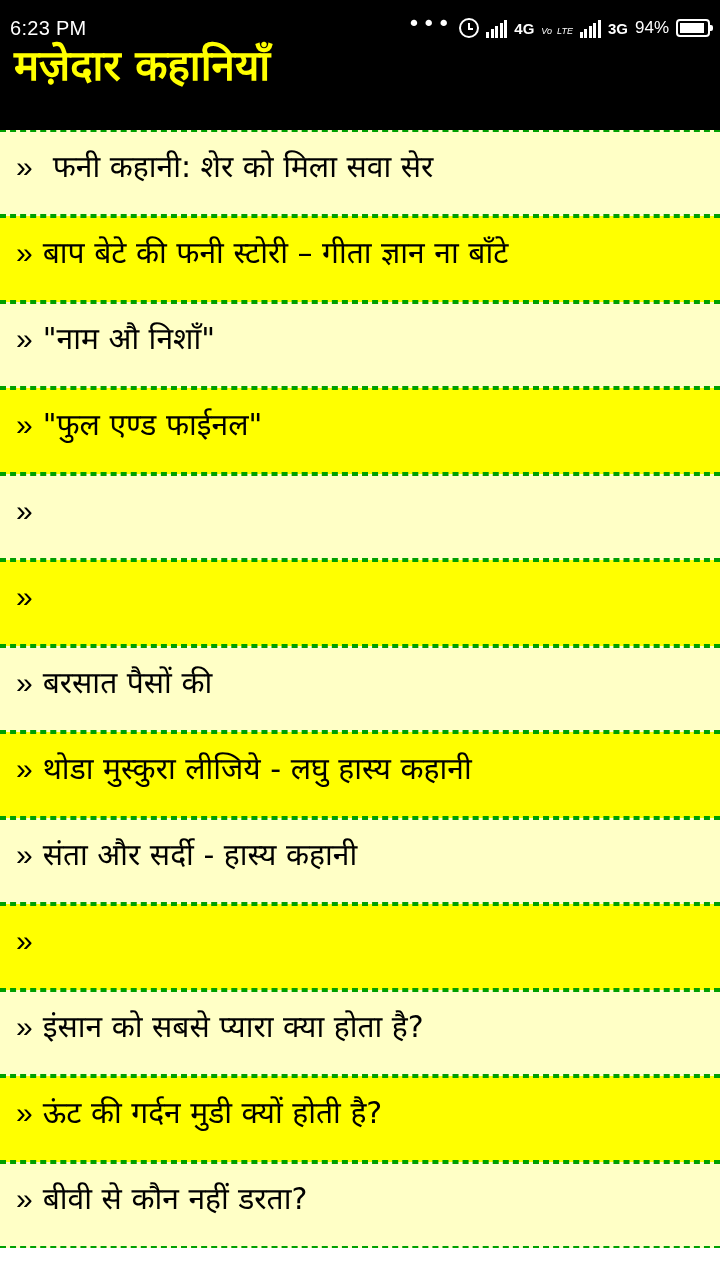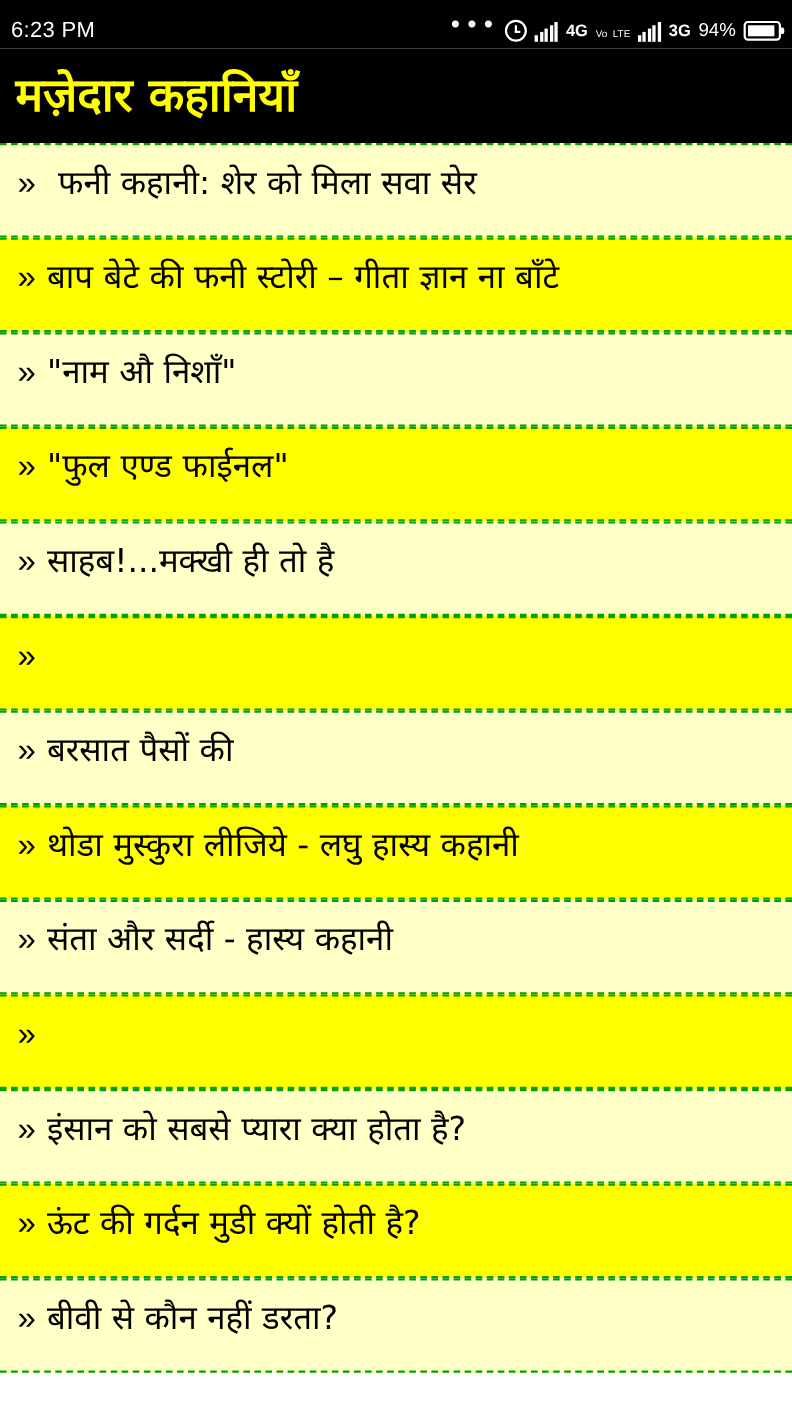--- a/index.html
+++ b/index.html
@@ -83,20 +83,21 @@
     font-size: 15px;
     font-family: "Liberation Sans", sans-serif;
     line-height: 1;
     font-weight: bold;
   }
   .volte {
     font-size: 9px;
     line-height: 9px;
     text-align: left;
     font-family: "Liberation Sans", sans-serif;
+    font-style: italic;
   }
   .battery-pct {
     font-size: 17px;
     font-family: Liberation Sans, sans-serif;
   }
   .battery {
     width: 34px;
     height: 18px;
     border: 2px solid #ffffff;
     border-radius: 4px;
@@ -119,21 +120,20 @@
     width: 80%;
     background: #ffffff;
     display: block;
   }
 
   
   .appbar {
     height: 86px;
     background: #000000;
     display: flex;
-    align-items: center;
     padding: 0 14px;
     box-sizing: border-box;
   }
   .appbar-title {
     color: #ffff00;
     font-size: 42px;
     font-weight: bold;
     font-family: "DejaVu Sans", sans-serif;
     line-height: 1.05;
   }
@@ -222,21 +222,20 @@
     <div class="row pale">
       <span class="chev">»</span>
       <span class="txt">"नाम औ निशाँ"</span>
     </div>
     <div class="row bright">
       <span class="chev">»</span>
       <span class="txt">"फुल एण्ड फाईनल"</span>
     </div>
     <div class="row pale">
       <span class="chev">»</span>
-      <span class="txt">साहब!...मक्खी ही तो है</span>
     </div>
     <div class="row bright">
       <span class="chev">»</span>
     </div>
     <div class="row pale">
       <span class="chev">»</span>
       <span class="txt">बरसात पैसों की</span>
     </div>
     <div class="row bright">
       <span class="chev">»</span>

